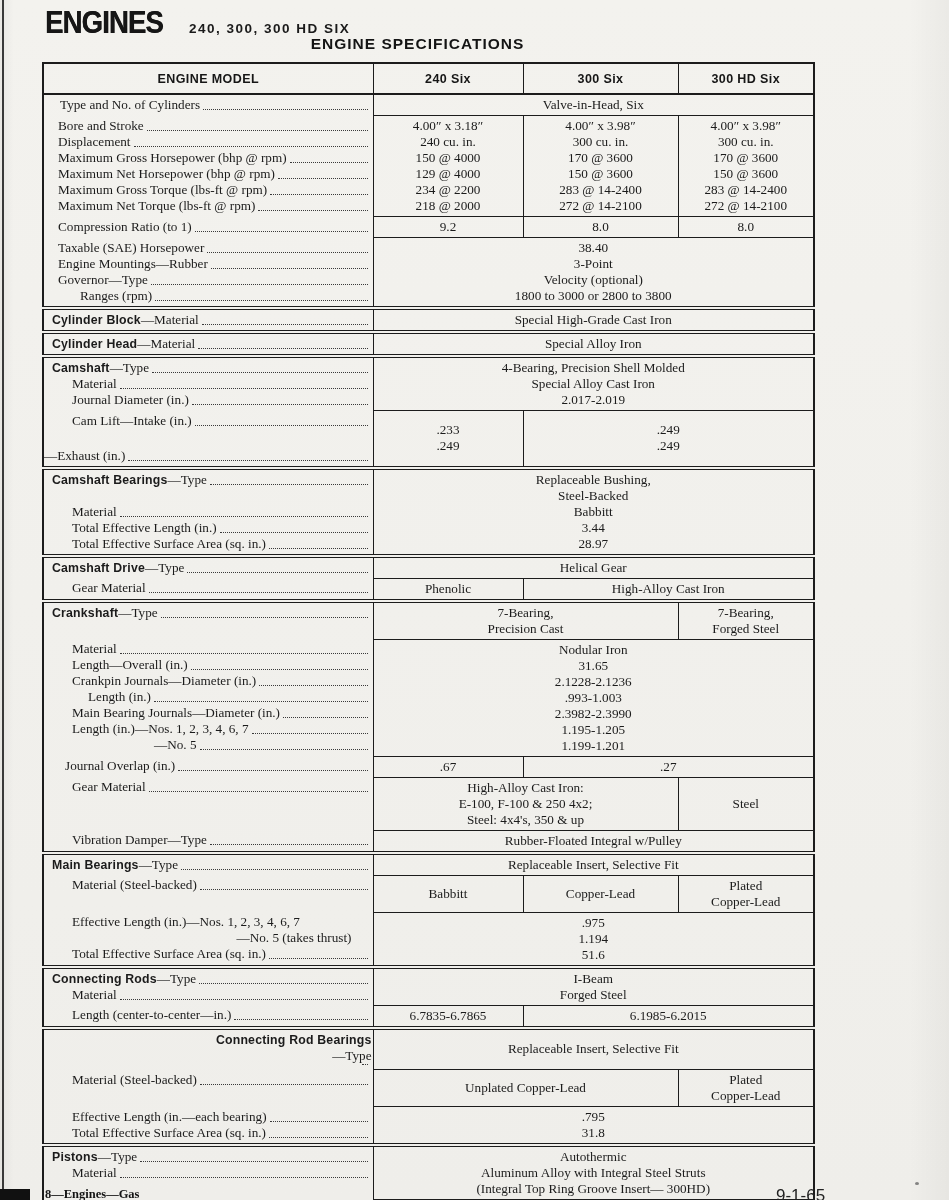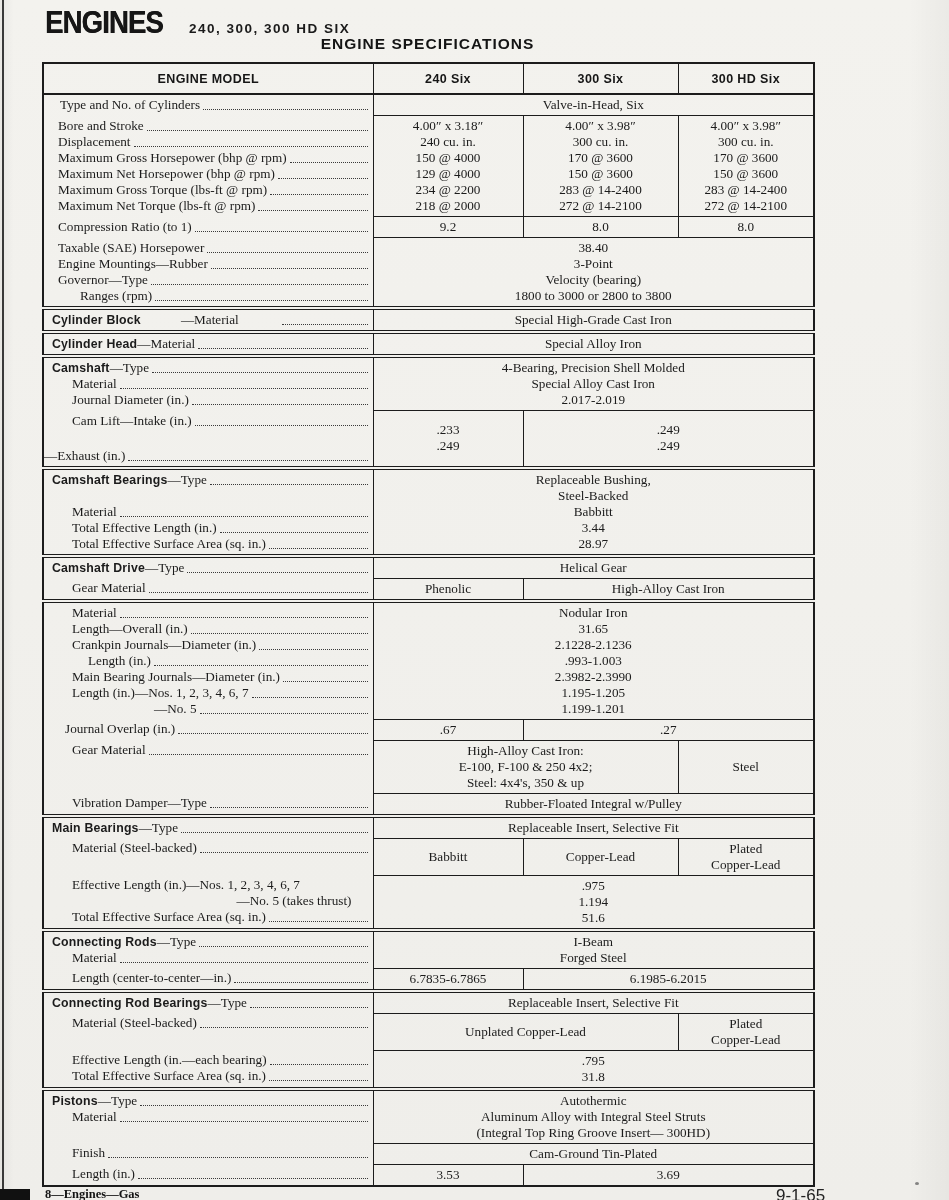--- a/index.html
+++ b/index.html
@@ -21,21 +21,21 @@
   .logo{
     font-family:"Liberation Sans", sans-serif;font-weight:800;font-size:30px;line-height:30px;
     letter-spacing:-1px;transform:scale(.92,1.05);transform-origin:left bottom;color:#161616;
     text-shadow:.4px .4px 0 #161616;
   }
   .logo-sub{
     font-family:"Liberation Sans", sans-serif;font-weight:700;font-size:13.5px;line-height:14px;
     margin-left:16px;margin-bottom:2px;letter-spacing:1.5px;color:#1a1a1a;
   }
   .page-title{
-    position:absolute;left:42px;top:35px;width:771px;text-align:center;
+    position:absolute;left:32px;top:35px;width:771px;text-align:center;
     font-family:"Liberation Sans", sans-serif;font-weight:700;font-size:15.5px;letter-spacing:1px;color:#141414;
   }
 
   table.spec{
     position:absolute;left:42px;top:62px;width:771px;
     border-collapse:collapse;table-layout:fixed;
     border:2px solid #1c1c1c;
   }
   col.c-lbl{width:330px;} col.c-1{width:150px;} col.c-2{width:155px;} col.c-3{width:136px;}
   thead th{
@@ -191,29 +191,29 @@
             <span class="dots"></span>
           </div>
           <div class="lline" style="padding-left: 36px;">
             <span class="t">Ranges (rpm)</span>
             <span class="dots"></span>
           </div>
         </td>
         <td class="val" colspan="3">
           <div class="cline">38.40</div>
           <div class="cline">3-Point</div>
-          <div class="cline">Velocity (bearing)</div>
+          <div class="cline">Velocity (optional)</div>
           <div class="cline">1800 to 3000 or 2800 to 3800</div>
         </td>
       </tr>
     </tbody>
     <tbody class="sec">
       <tr>
         <td class="lbl">
-          <div class="lline" style="padding-left: 8px; gap: 40px;">
+          <div class="lline" style="padding-left: 8px;">
             <span class="pre">Cylinder Block</span>
             <span class="t">—Material</span>
             <span class="dots"></span>
           </div>
         </td>
         <td class="val" colspan="3">
           <div class="cline">Special High-Grade Cast Iron</div>
         </td>
       </tr>
     </tbody>
@@ -330,20 +330,37 @@
         </td>
         <td class="val" colspan="1">
           <div class="cline">Phenolic</div>
         </td>
         <td class="val" colspan="2">
           <div class="cline">High-Alloy Cast Iron</div>
         </td>
       </tr>
     </tbody>
     <tbody class="sec">
+      <tr>
+        <td class="lbl">
+          <div class="lline" style="padding-left: 8px;">
+            <span class="pre">Crankshaft</span>
+            <span class="t">—Type</span>
+            <span class="dots"></span>
+          </div>
+        </td>
+        <td class="val" colspan="2">
+          <div class="cline">7-Bearing,</div>
+          <div class="cline">Precision Cast</div>
+        </td>
+        <td class="val" colspan="1">
+          <div class="cline">7-Bearing,</div>
+          <div class="cline">Forged Steel</div>
+        </td>
+      </tr>
       <tr>
         <td class="lbl">
           <div class="lline" style="padding-left: 28px;">
             <span class="t">Material</span>
             <span class="dots"></span>
           </div>
           <div class="lline" style="padding-left: 28px;">
             <span class="t">Length—Overall (in.)</span>
             <span class="dots"></span>
           </div>
@@ -509,21 +526,21 @@
           <div class="cline">6.7835-6.7865</div>
         </td>
         <td class="val" colspan="2">
           <div class="cline">6.1985-6.2015</div>
         </td>
       </tr>
     </tbody>
     <tbody class="sec">
       <tr>
         <td class="lbl">
-          <div class="lline" style="padding-left: 8px;">
+          <div class="lline" style="padding-left: 8px; flex-direction: column;">
             <span class="pre">Connecting Rod Bearings</span>
             <span class="t">—Type</span>
             <span class="dots"></span>
           </div>
         </td>
         <td class="val" colspan="3">
           <div class="cline">Replaceable Insert, Selective Fit</div>
         </td>
       </tr>
       <tr>

